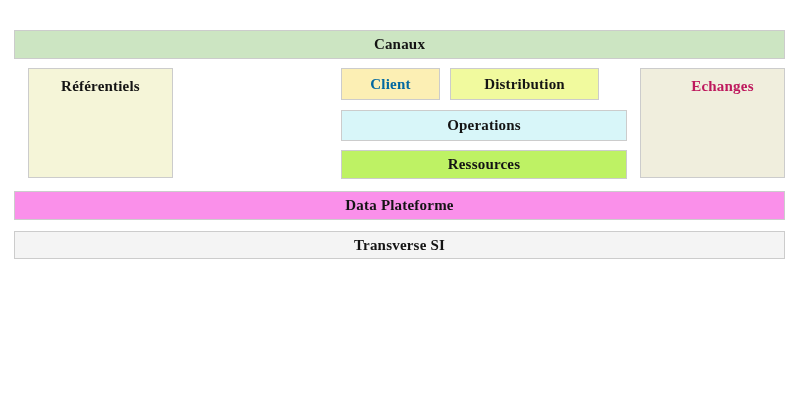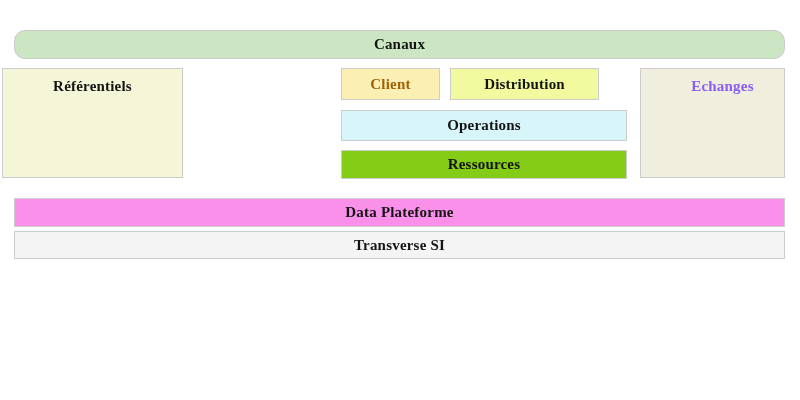--- a/index.html
+++ b/index.html
@@ -48,61 +48,61 @@
   }
 
   .block.bar {
     display: flex;
     align-items: center;
     justify-content: center;
   }
 
   
   #blk-canaux        { left: 14px;  top: 30px;  width: 771px; height: 29px; }
-  #blk-referentiels  { left: 2px;  top: 68px;  width: 181px; height: 110px; }
+  #blk-referentiels  { left: 28px;  top: 68px;  width: 145px; height: 110px; }
   #blk-pilotage      { left: 202px; top: 68px;  width: 126px; height: 110px; }
   #blk-client        { left: 341px; top: 68px;  width: 99px;  height: 32px; }
   #blk-distribution  { left: 450px; top: 68px;  width: 149px; height: 32px; }
   #blk-operations    { left: 341px; top: 110px; width: 286px; height: 31px; }
   #blk-ressources    { left: 341px; top: 150px; width: 286px; height: 29px; }
   #blk-echanges      { left: 640px; top: 68px;  width: 145px; height: 110px; }
-  #blk-dataplateforme{ left: 14px;  top: 191px; width: 771px; height: 29px; margin-top: 7px; }
+  #blk-dataplateforme{ left: 14px;  top: 191px; width: 771px; height: 29px; }
   #blk-transversesi  { left: 14px;  top: 231px; width: 771px; height: 28px; }
 </style>
 </head>
 <body>
 
 <div id="canvas" style="background-color: rgb(255, 255, 255);">
 
-  <div class="block bar" id="blk-canaux" style="background-color: rgb(204, 229, 194); border-color: rgb(204, 204, 204); color: rgb(20, 20, 20); border-radius: 11px;">
+  <div class="block bar" id="blk-canaux" style="background-color: rgb(204, 229, 194); border-color: rgb(204, 204, 204); color: rgb(20, 20, 20);">
     <span class="label">Canaux</span>
   </div>
 
   <div class="block tall" id="blk-referentiels" style="background-color: rgb(245, 245, 216); border-color: rgb(204, 204, 204); color: rgb(20, 20, 20);">
     <span class="label">Référentiels</span>
   </div>
 
 
-  <div class="block bar" id="blk-client" style="background-color: rgb(252, 239, 180); border-color: rgb(204, 204, 204); color: #a16207;">
+  <div class="block bar" id="blk-client" style="background-color: rgb(252, 239, 180); border-color: rgb(204, 204, 204); color: #0369a1;">
     <span class="label">Client</span>
   </div>
 
   <div class="block bar" id="blk-distribution" style="background-color: rgb(241, 250, 158); border-color: rgb(204, 204, 204); color: rgb(20, 20, 20);">
     <span class="label">Distribution</span>
   </div>
 
   <div class="block bar" id="blk-operations" style="background-color: rgb(216, 246, 249); border-color: rgb(204, 204, 204); color: rgb(20, 20, 20);">
     <span class="label">Operations</span>
   </div>
 
-  <div class="block bar" id="blk-ressources" style="background-color: #84cc16; border-color: rgb(204, 204, 204); color: rgb(20, 20, 20);">
+  <div class="block bar" id="blk-ressources" style="background-color: #bef264; border-color: rgb(204, 204, 204); color: rgb(20, 20, 20);">
     <span class="label">Ressources</span>
   </div>
 
-  <div class="block tall" id="blk-echanges" style="background-color: rgb(240, 238, 221); border-color: rgb(204, 204, 204); color: #8b5cf6; padding-left: 20px;">
+  <div class="block tall" id="blk-echanges" style="background-color: rgb(240, 238, 221); border-color: rgb(204, 204, 204); color: #be185d; padding-left: 20px;">
     <span class="label">Echanges</span>
   </div>
 
   <div class="block bar" id="blk-dataplateforme" style="background-color: rgb(250, 144, 234); border-color: rgb(204, 204, 204); color: rgb(20, 20, 20);">
     <span class="label">Data Plateforme</span>
   </div>
 
   <div class="block bar" id="blk-transversesi" style="background-color: rgb(244, 244, 244); border-color: rgb(204, 204, 204); color: rgb(20, 20, 20);">
     <span class="label">Transverse SI</span>
   </div>

